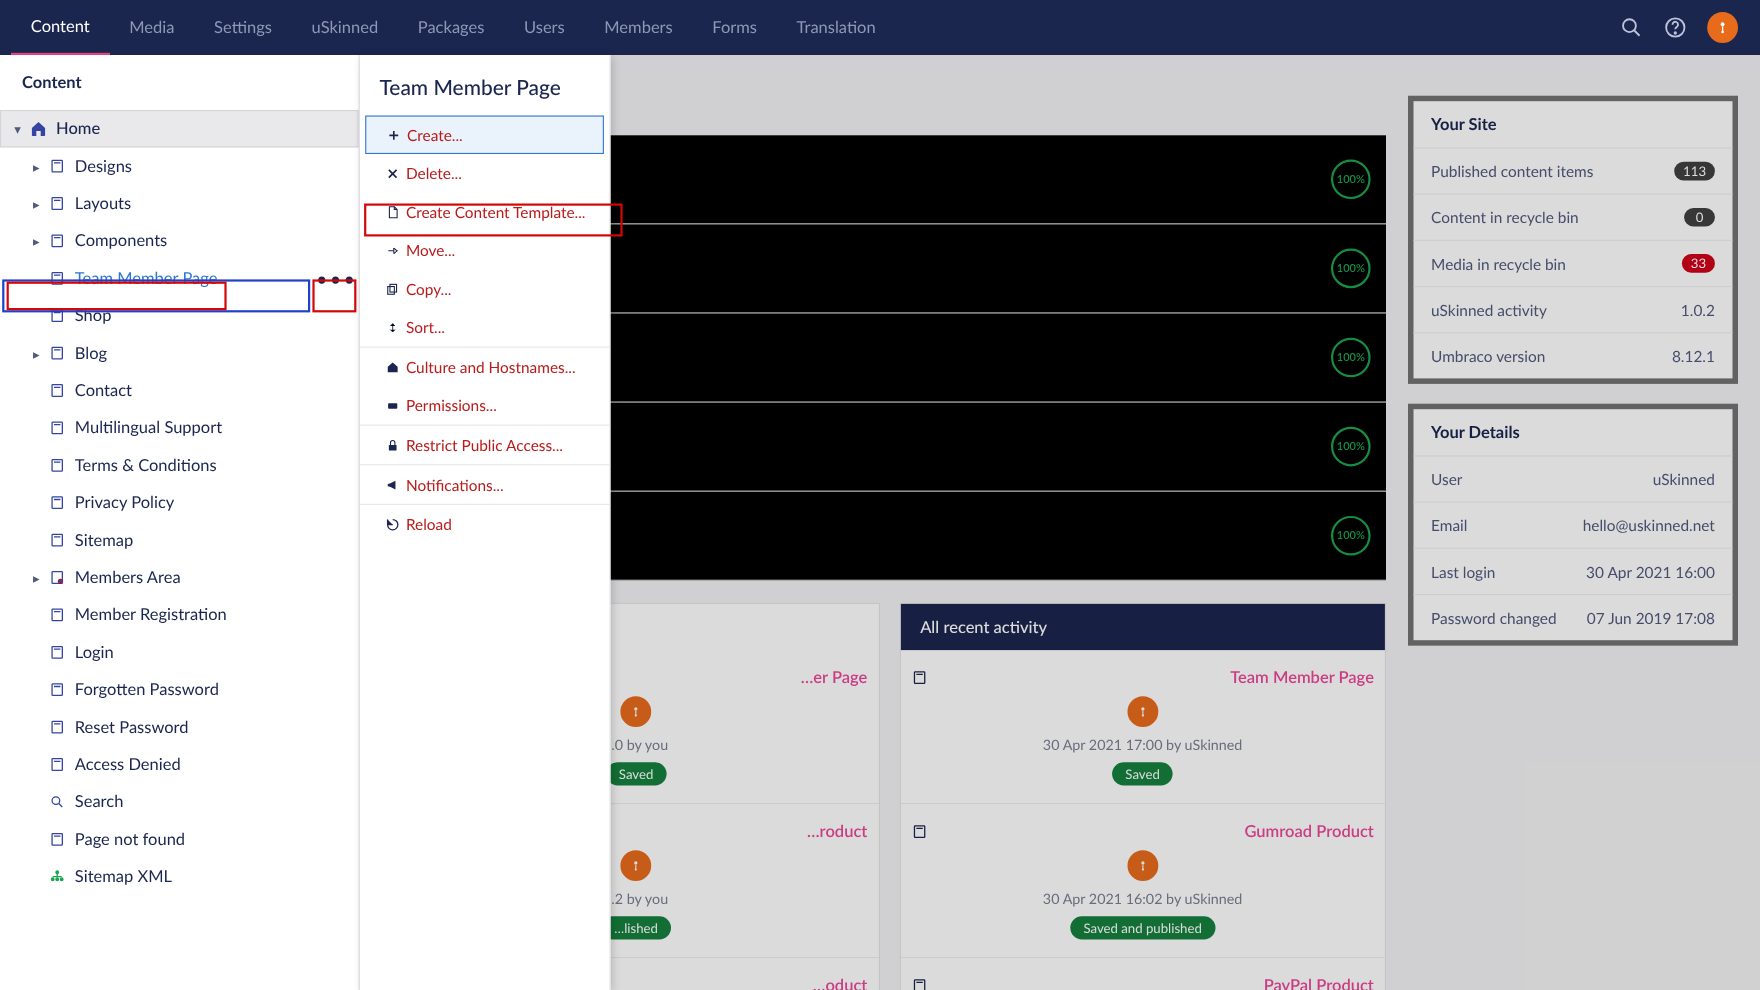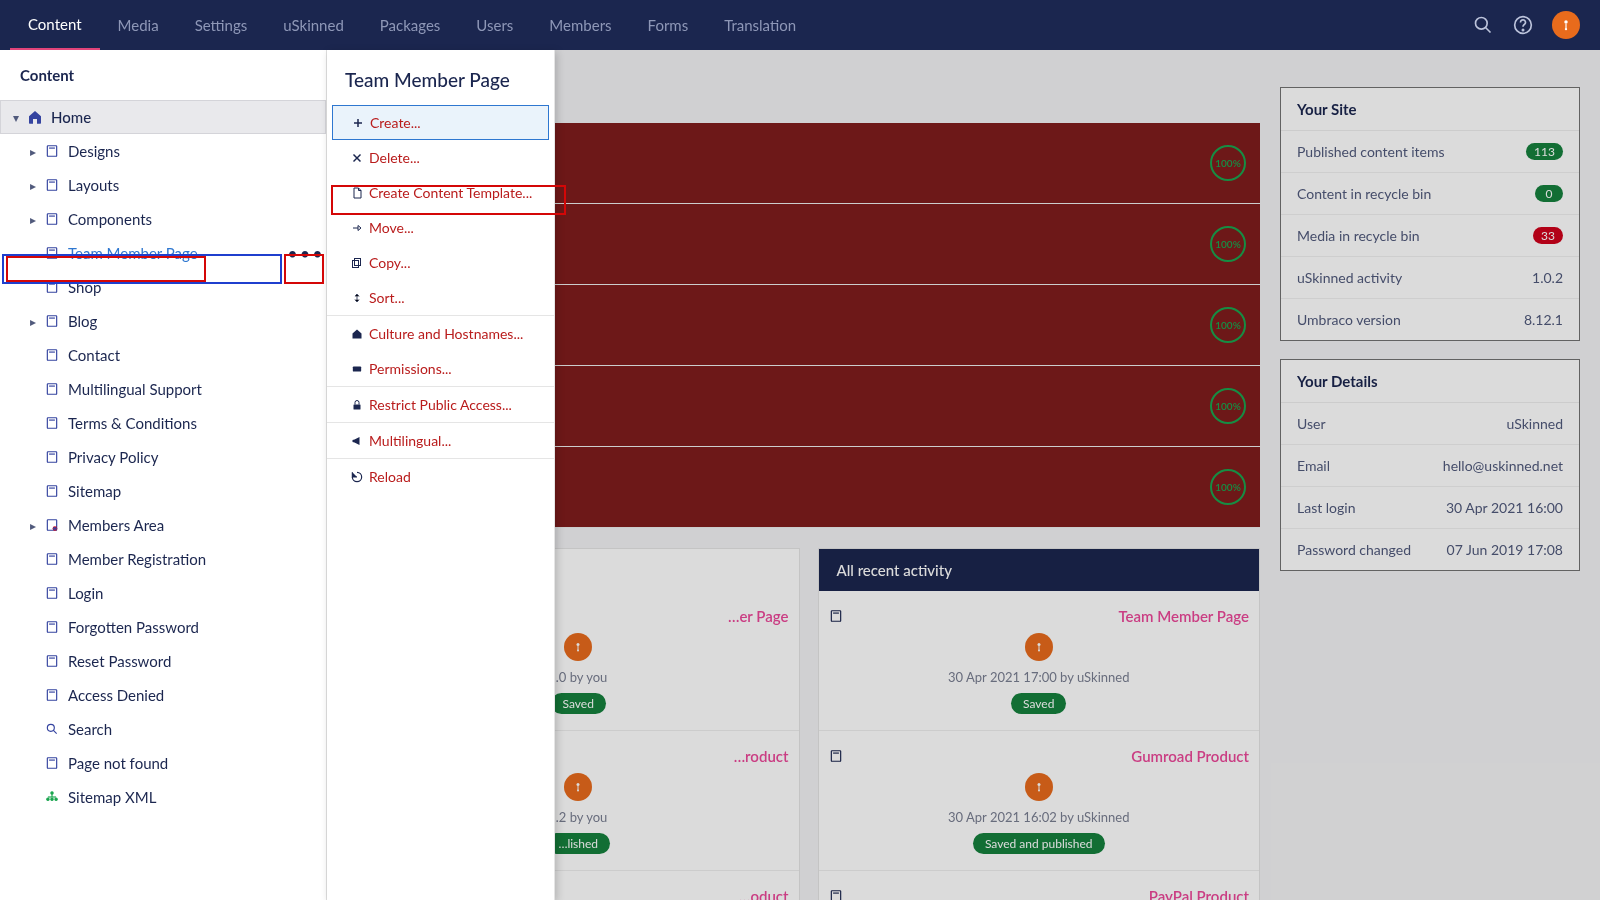--- a/index.html
+++ b/index.html
@@ -28,38 +28,38 @@
   .highlight-blue { position:absolute; border:2px solid #1f3fce; pointer-events:none; }
   .highlight-red { position:absolute; border:2px solid #d40707; pointer-events:none; }
 
   .main { position: absolute; left:327px; right:0; top:0; height:100%; overflow:hidden; }
   .crumb { padding: 10px 20px; color:#6a6f84; font-size:14px; background:#f3f3f5;}
   .dash-body { padding: 0 20px 0 30px; position:relative; height:calc(100% - 40px); }
   .dash-cols { display:flex; gap:20px; }
   .col-left { flex:1; min-width:0; }
   .col-right { width:300px; }
   .panel-hdr { background:#1b264f; color:#fff; padding:12px 18px; font-weight:500; border-radius:0; }
-  .health-rows { background:#7f1d1d; }
+  .health-rows { background:#000000; }
   .health-row { display:flex; align-items:center; justify-content:flex-end; padding:22px 14px; border-bottom:1px solid #eee; }
   .pct-ring { width:36px; height:36px; border:2px solid #1aa54f; border-radius:50%; display:flex; align-items:center; justify-content:center; font-size:10px; color:#1aa54f; font-weight:600; }
   .activity-wrap { display:flex; gap:18px; margin-top:20px; }
   .activity-col { flex:1; background:#fff; border:1px solid #e5e5e5; }
   .activity-hdr { background:#1b264f; color:#fff; padding:12px 18px; font-weight:500; font-size:15px;}
   .act-item { text-align:center; padding:16px 10px; border-bottom:1px solid #eee;}
   .act-title { font-weight:600; color:#ec4899; display:flex; align-items:center; justify-content:space-between; gap:6px;}
   .act-avatar { width:28px;height:28px;border-radius:50%;background:#e86b1c;margin:8px auto;display:flex;align-items:center;justify-content:center;color:#fff;font-size:13px;}
   .act-date { color:#7a7f92; font-size:13px; margin-bottom:8px;}
   .pill { display:inline-block; padding:3px 12px; border-radius:12px; font-size:12px; color:#fff; }
   .pill.green { background:#15803d; }
-  .side-card { background:#fff; border:1px solid #737373; margin-bottom:18px; }
+  .side-card { background:#fff; border:5px solid #737373; margin-bottom:18px; }
   .side-card-h { padding:12px 16px; font-weight:700; color:#1b264f; border-bottom:1px solid #eee;}
   .side-row { display:flex; justify-content:space-between; align-items:center; padding:12px 16px; border-bottom:1px solid #f0f0f0; font-size:14px; color:#515a7c;}
   .side-row:last-child{border-bottom:none;}
   .badge { display:inline-block; min-width:28px; text-align:center; padding:1px 8px; border-radius:10px; color:#fff; font-size:12px; }
-  .badge.g { background:#15803d; } .badge.r { background:#d0021b; }
+  .badge.g { background:#404040; } .badge.r { background:#d0021b; }
 
   
   .dim { position:absolute; left:327px; right:0; top:0; bottom:0; background:rgba(0,0,0,0.14); pointer-events:none; }
 
   
   .ctx { position:absolute; left:327px; top:0; width:228px; background:#fff; box-shadow:2px 2px 8px rgba(0,0,0,0.18); border-right:1px solid #e5e5e5; height:100%; }
   .ctx-title { font-size:19px; font-weight:500; padding:18px 18px 14px 18px; color:#1b264f;}
   .ctx-item { display:flex; align-items:center; padding: 9px 18px; cursor:pointer; color:#b91c1c; font-size:14px;}
   .ctx-item.focused { border:1px solid #2e77d0; background:#eaf3fb; margin:0 5px; padding:8px 13px;}
   .ctx-ico { width:24px; display:inline-flex; justify-content:center; color:#1b264f; font-size:14px;}
@@ -594,21 +594,21 @@
           </span>
           <span>Restrict Public Access...</span>
         </div>
         <div class="ctx-sep"></div>
         <div class="ctx-item">
           <span class="ctx-ico">
             <svg width="14" height="12" viewBox="0 0 24 24" fill="currentColor">
               <path d="M3 10v4l4 1 10 5V4L7 9z"></path>
             </svg>
           </span>
-          <span>Multilingual...</span>
+          <span>Notifications...</span>
         </div>
         <div class="ctx-sep"></div>
         <div class="ctx-item">
           <span class="ctx-ico">
             <svg width="14" height="14" viewBox="0 0 24 24" fill="none" stroke="currentColor" stroke-width="2">
               <path d="M4 12a8 8 0 108-8"></path>
               <polyline points="4 4 4 12 12 12" fill="currentColor"></polyline>
             </svg>
           </span>
           <span>Reload</span>

